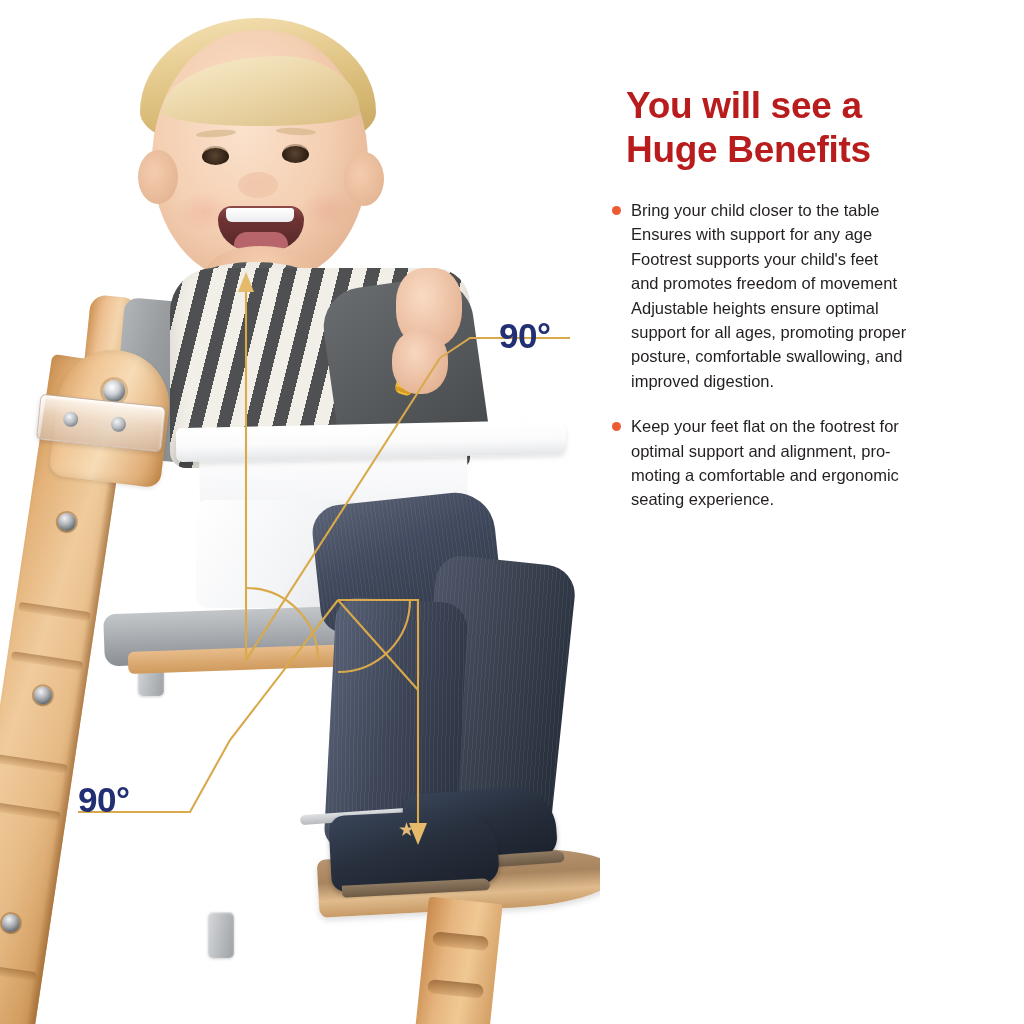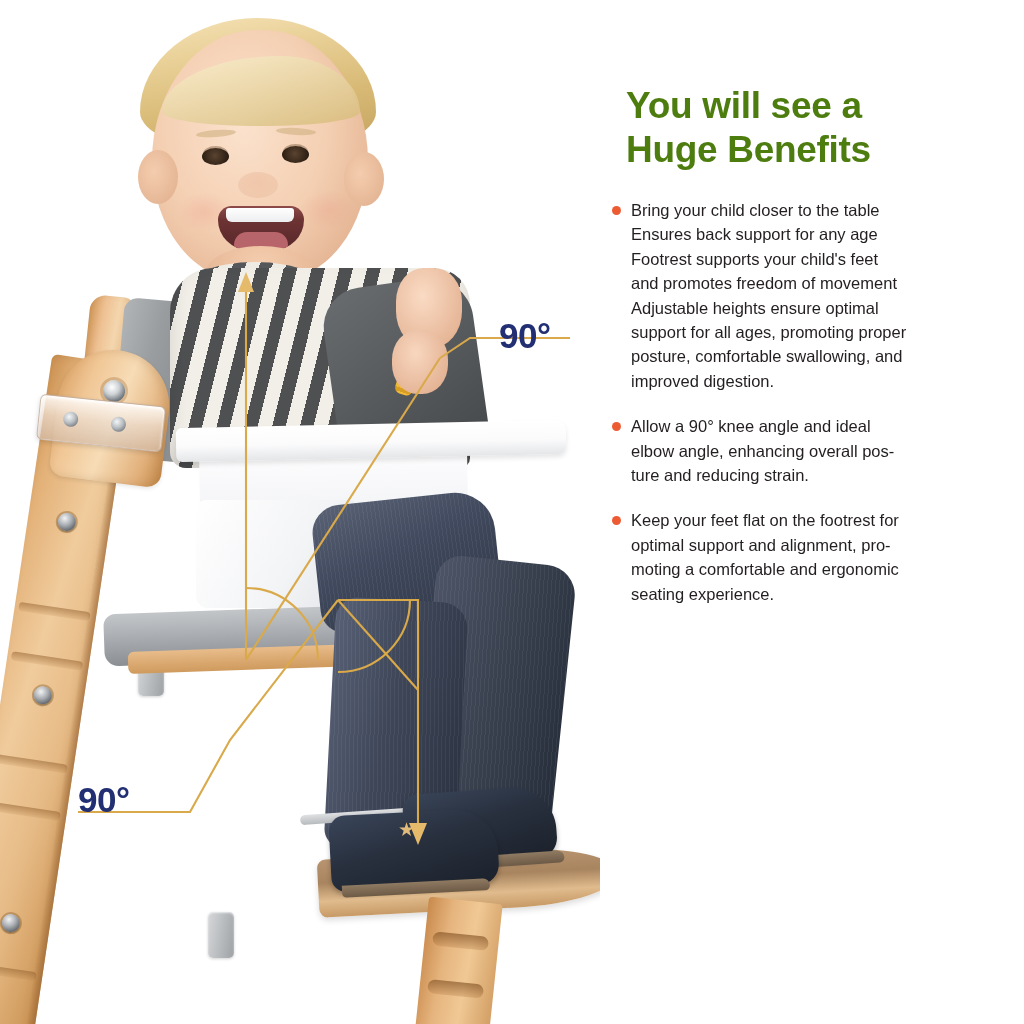--- a/index.html
+++ b/index.html
@@ -496,21 +496,21 @@
   #angle-label-lower { left: 78px;  top: 780px; }
 
   
   #benefits-panel {
     position: absolute;
     left: 612px;
     top: 84px;
     width: 350px;
   }
   #benefits-heading {
-    color: #4d7c0f;
+    color: #b91c1c;
     font-weight: bold;
     font-size: 37px;
     line-height: 44px;
     letter-spacing: -0.3px;
     margin: 0 0 26px 14px;
     white-space: pre-line;
   }
   .benefit-item {
     position: relative;
     padding-left: 19px;
@@ -656,36 +656,30 @@
 
   <div id="benefits-panel">
 
     <h1 id="benefits-heading">You will see a
 Huge Benefits</h1>
 
 
     <div class="benefit-item">
       <span class="benefit-dot"></span>
       <span class="benefit-text">Bring your child closer to the table
-Ensures back support for any age
+Ensures with support for any age
 Footrest supports your child's feet
 and promotes freedom of movement
 Adjustable heights ensure optimal
 support for all ages, promoting proper
 posture, comfortable swallowing, and
 improved digestion.</span>
     </div>
 
 
-    <div class="benefit-item">
-      <span class="benefit-dot"></span>
-      <span class="benefit-text">Allow a 90° knee angle and ideal
-elbow angle, enhancing overall pos-
-ture and reducing strain.</span>
-    </div>
 
     <div class="benefit-item">
       <span class="benefit-dot"></span>
       <span class="benefit-text">Keep your feet flat on the footrest for
 optimal support and alignment, pro-
 moting a comfortable and ergonomic
 seating experience.</span>
     </div>
 
   </div>

